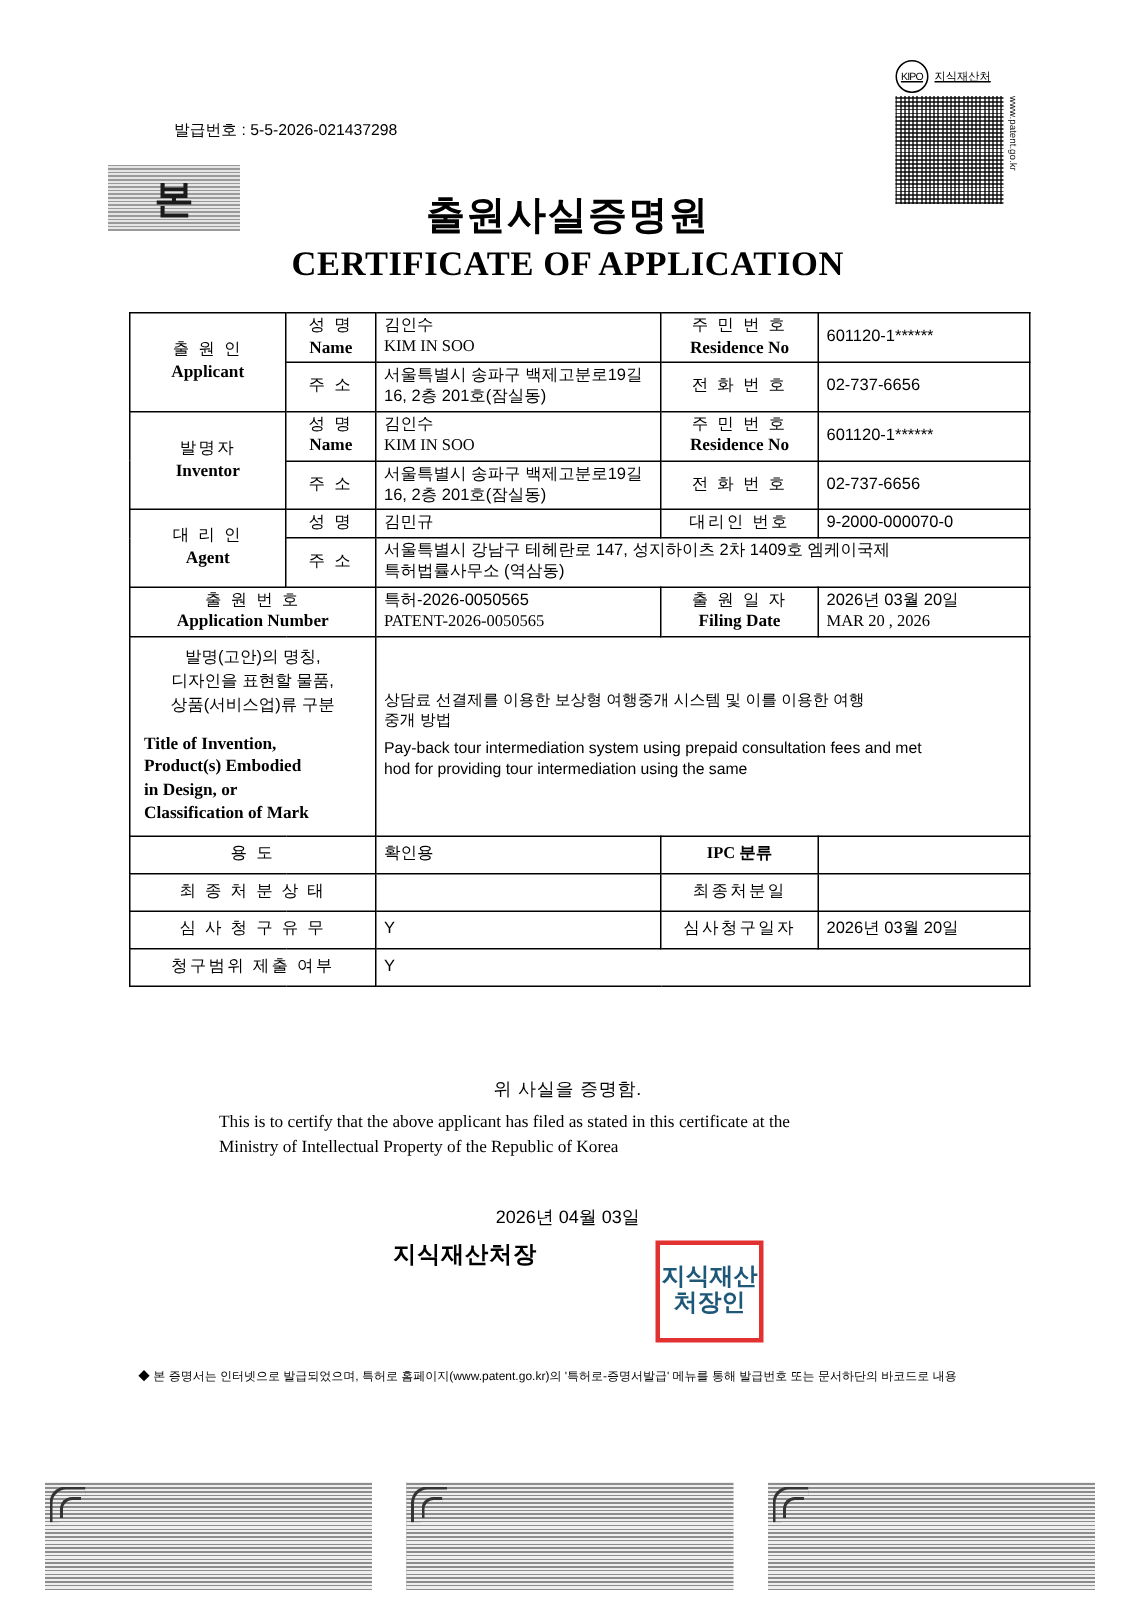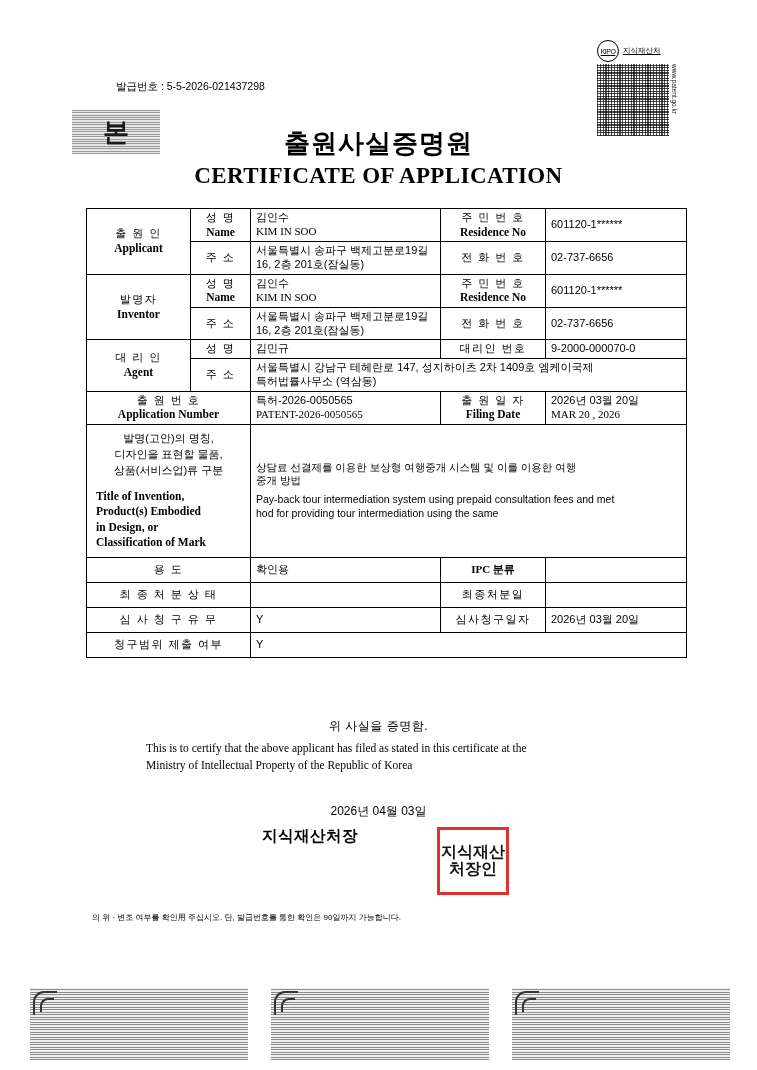--- a/index.html
+++ b/index.html
@@ -251,21 +251,21 @@
     line-height: 1.45;
     margin-top: 3px;
   }
   .seal {
     position: absolute;
     left: 437px;
     top: 827px;
     width: 66px;
     height: 62px;
     border: 3px solid #e02020;
-    color: #000000;
+    color: #0c4a6e;
     font-family: "Liberation Sans", sans-serif;
     font-weight: bold;
     font-size: 16px;
     line-height: 1.05;
     display: flex;
     flex-direction: column;
     align-items: center;
     justify-content: center;
     letter-spacing: 0px;
     opacity: 0.92;
@@ -509,21 +509,21 @@
 <div class="minister-block">
   <div class="minister-ko">지식재산처장</div>
 </div>
 
 <div class="seal">
   <div>지식재산</div>
   <div>처장인</div>
 </div>
 
 <div class="notes">
-  <span class="note-line">의 위 · 변조 여부를 확인用 주십시오. 단, 발급번호를 통한 확인은 90일까지 가능합니다.</span>
+  <span class="note-line">◆ 본 증명서는 인터넷으로 발급되었으며, 특허로 홈페이지(www.patent.go.kr)의 '특허로-증명서발급' 메뉴를 통해 발급번호 또는 문서하단의 바코드로 내용</span>
 </div>
 
 <div class="bottom-bars">
   <div class="bar-box">
       <div class="bar-corner"></div>
     </div>
   <div class="bar-box">
       <div class="bar-corner"></div>
     </div>
   <div class="bar-box">

